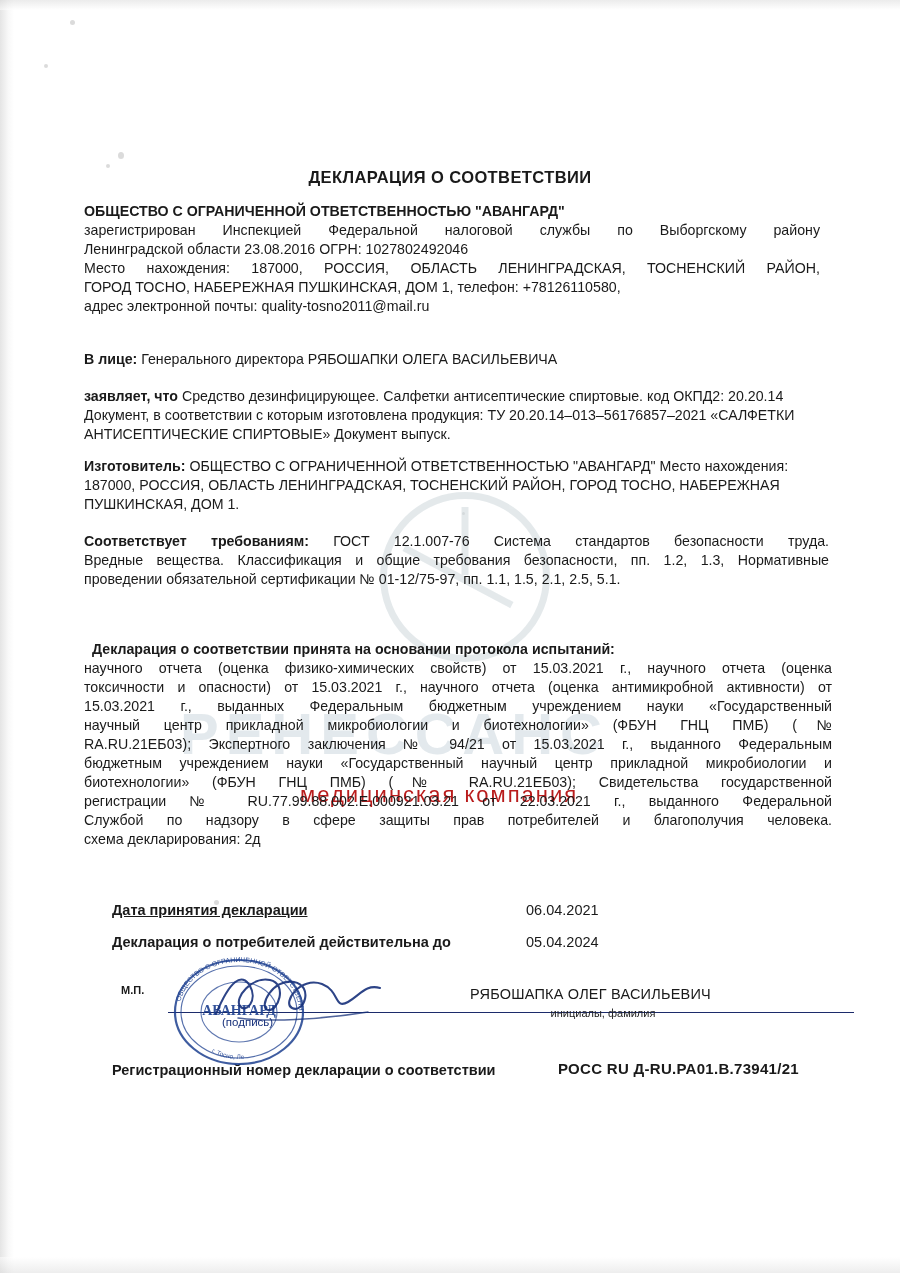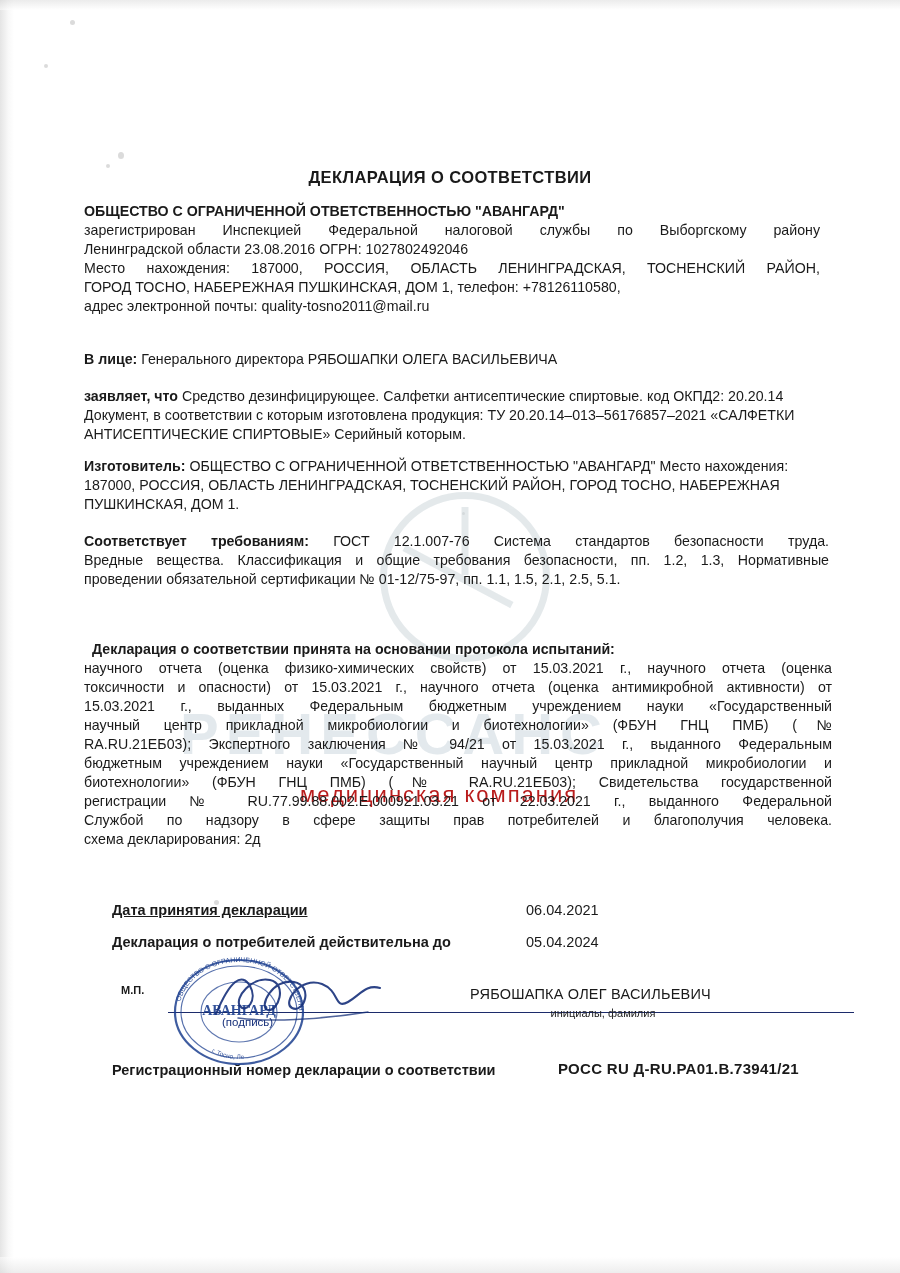--- a/index.html
+++ b/index.html
@@ -252,21 +252,21 @@
     </div>
 
     <div class="block b-decl">
       <span class="ln">
         <span class="bold">заявляет, что</span>
         <span>Средство дезинфицирующее. Салфетки антисептические спиртовые.</span>
       </span>
       <span class="ln">код ОКПД2: 20.20.14</span>
       <span class="ln">Документ, в соответствии с которым изготовлена продукция: ТУ 20.20.14–013–56176857–2021</span>
       <span class="ln">«САЛФЕТКИ АНТИСЕПТИЧЕСКИЕ СПИРТОВЫЕ»</span>
-      <span class="ln">Серийный которым.</span>
+      <span class="ln">Документ выпуск.</span>
     </div>
 
     <div class="block b-maker">
       <span class="ln">
         <span class="bold">Изготовитель:</span>
         <span>ОБЩЕСТВО С ОГРАНИЧЕННОЙ ОТВЕТСТВЕННОСТЬЮ "АВАНГАРД"</span>
       </span>
       <span class="ln">Место нахождения: 187000, РОССИЯ, ОБЛАСТЬ ЛЕНИНГРАДСКАЯ, ТОСНЕНСКИЙ РАЙОН,</span>
       <span class="ln">ГОРОД ТОСНО, НАБЕРЕЖНАЯ ПУШКИНСКАЯ, ДОМ 1.</span>
     </div>

